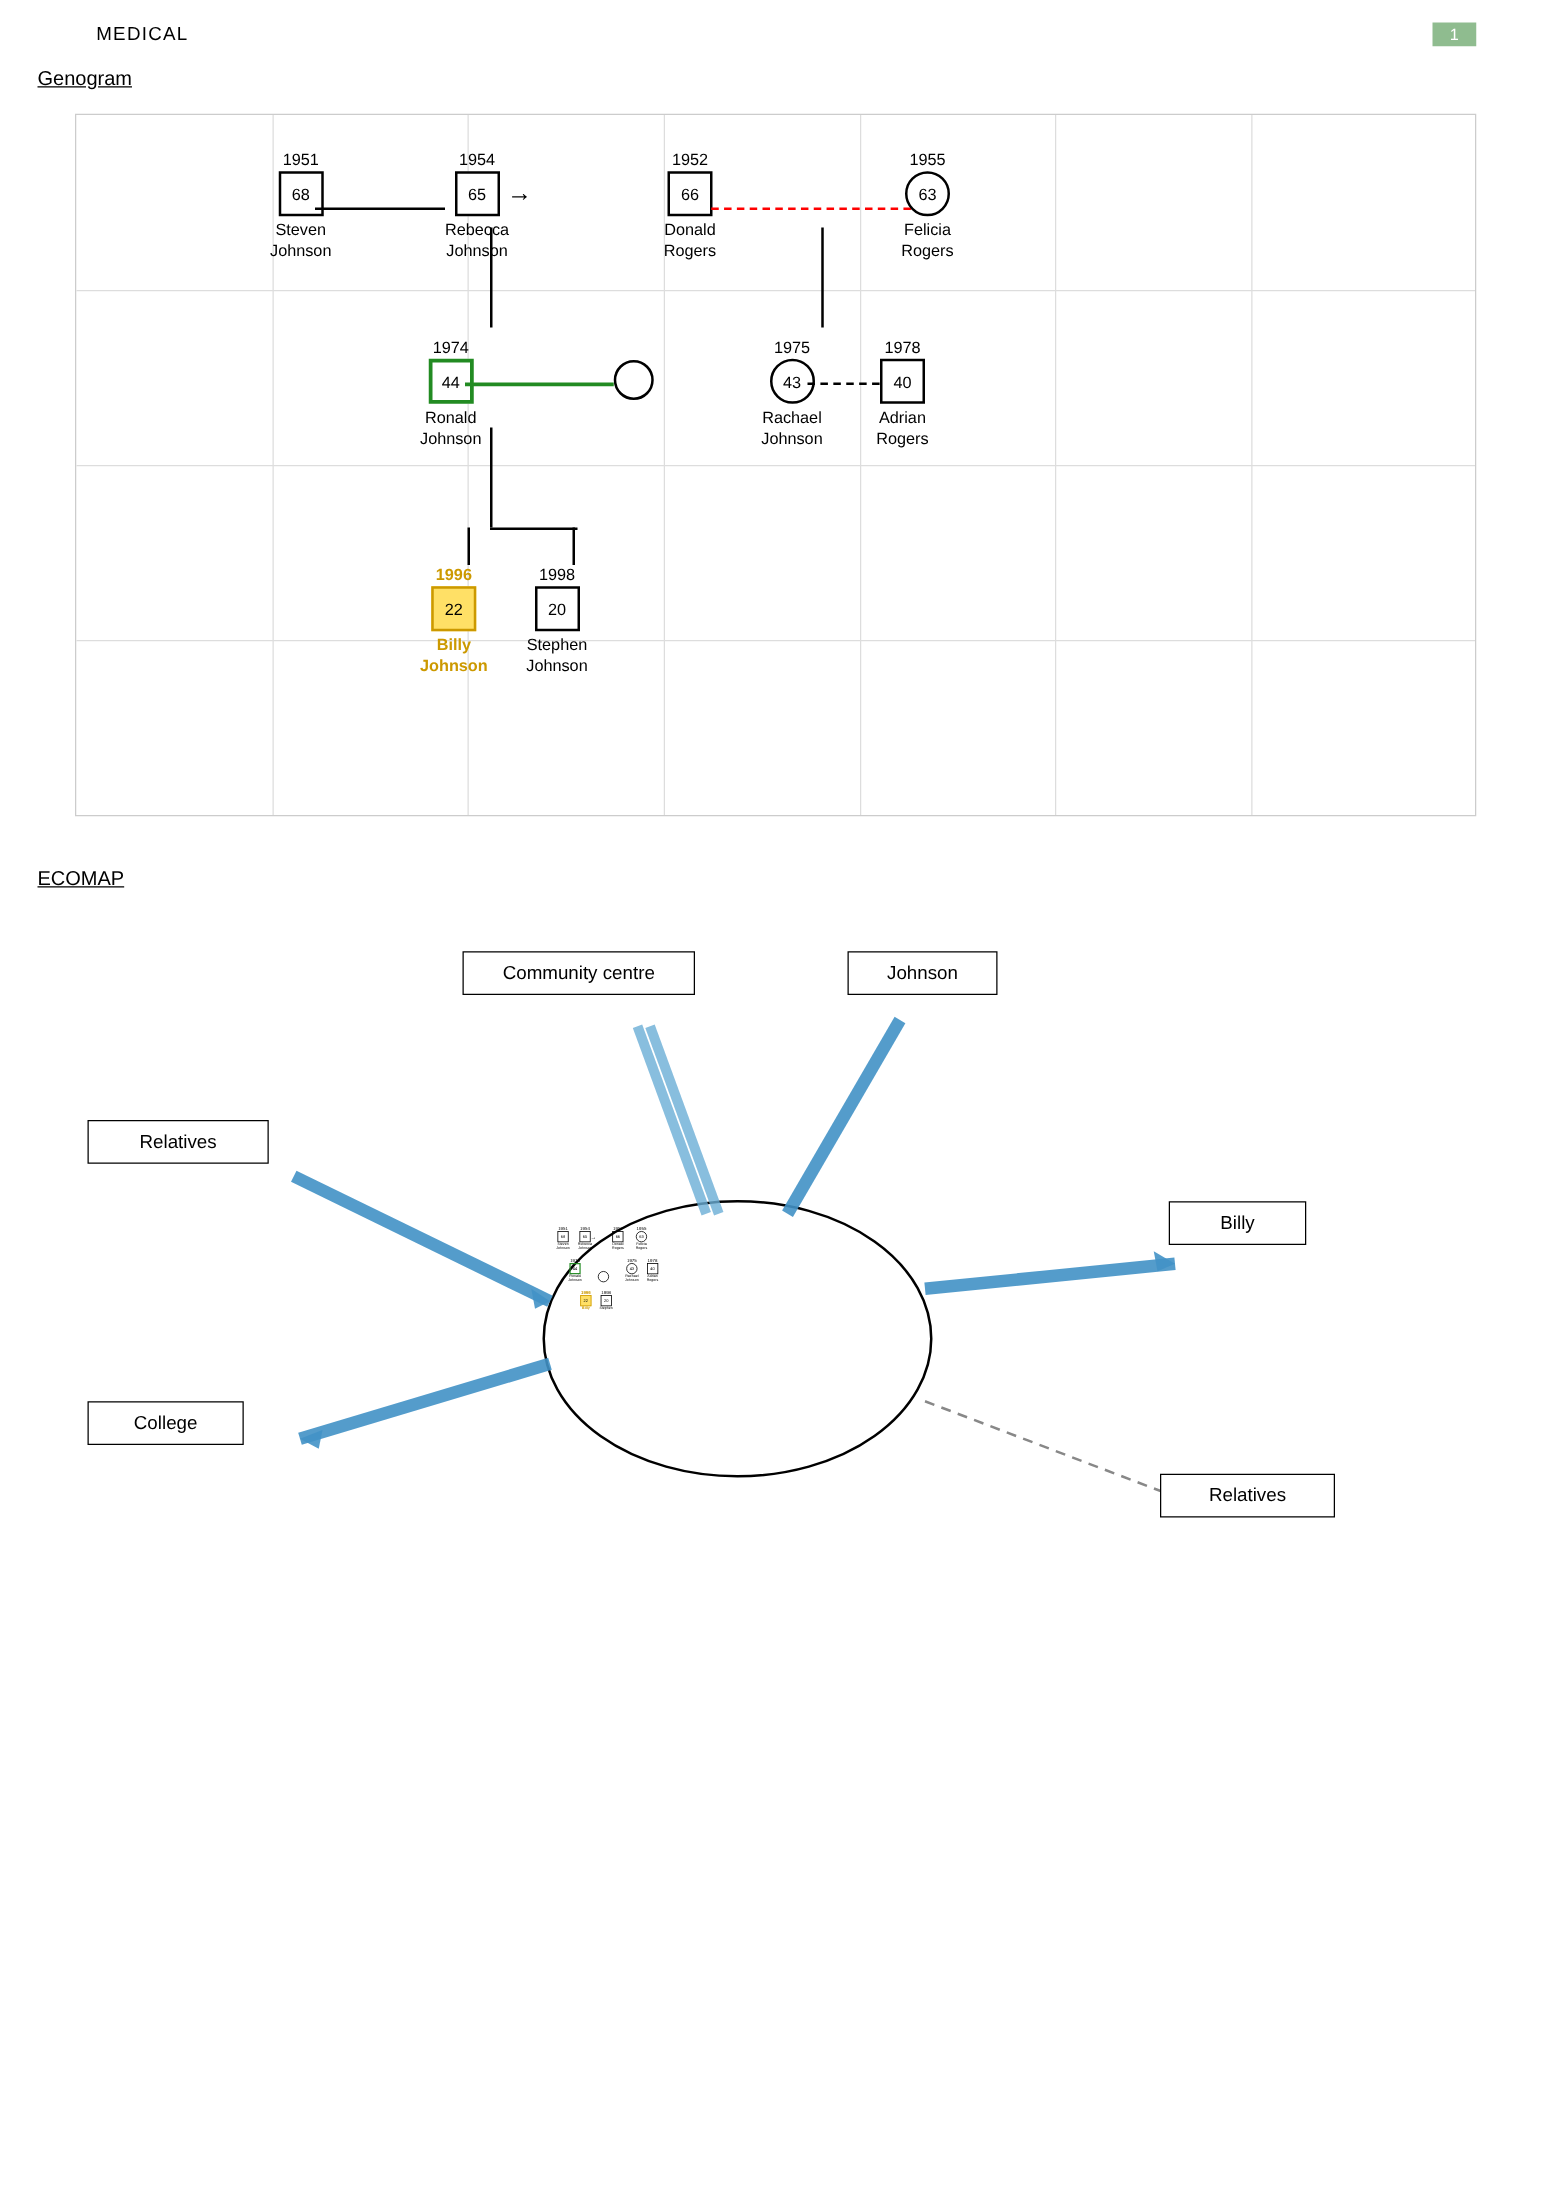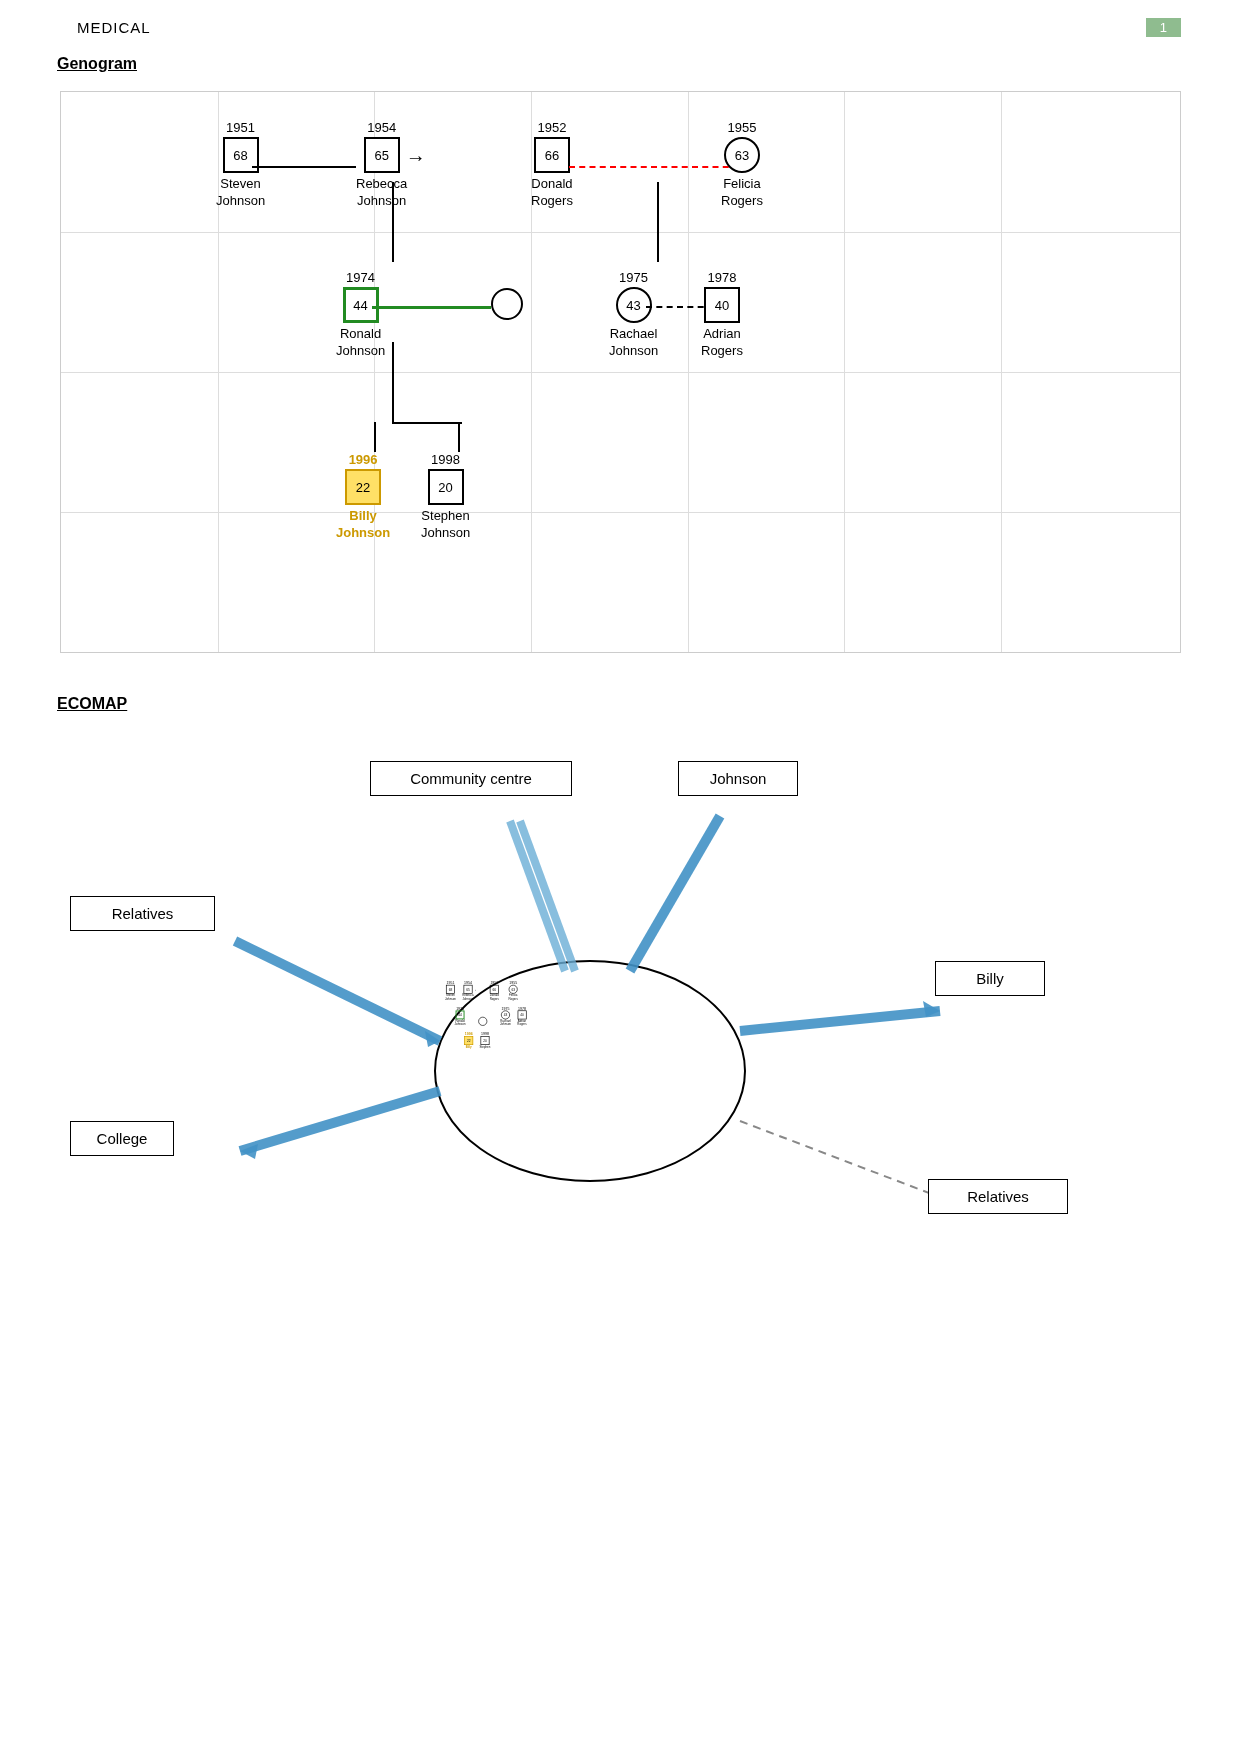--- a/index.html
+++ b/index.html
@@ -29,23 +29,23 @@
       color: #fff;
       font-size: 13px;
       padding: 2px 14px;
       min-width: 30px;
       text-align: center;
     }
 
     
     .section-heading {
       font-size: 16px;
-      font-weight: bold;
+      font-weight: normal;
       text-decoration: underline;
-      padding: 18px 60px 0 57px;
+      padding: 18px 60px 0 30px;
     }
 
     
     .genogram-container {
       margin: 18px 60px 0 60px;
       border: 1px solid #ccc;
       position: relative;
       background: #fff;
     }
 
@@ -277,37 +277,37 @@
     <line x1="680" y1="300" x2="880" y2="280" stroke="#4292c6" stroke-width="10" opacity="0.9"></line>
     <polygon points="880,280 863,270 866,286" fill="#4292c6" opacity="0.9"></polygon>
 
     <line x1="380" y1="360" x2="180" y2="420" stroke="#4292c6" stroke-width="10" opacity="0.9"></line>
     <polygon points="180,420 198,413 195,428" fill="#4292c6" opacity="0.9"></polygon>
 
     <line x1="680" y1="390" x2="890" y2="470" stroke="#888" stroke-width="2" stroke-dasharray="8,6"></line>
     <polygon points="890,470 873,463 876,478" fill="#888"></polygon>
   </svg>
 
-  <div class="eco-box" style="left:310px; top:30px; width:202px;">
+  <div class="eco-box" style="left:310px; top:30px; width:186px;">
     <span>Community centre</span>
   </div>
 
   <div class="eco-box" style="left:618px; top:30px; width:120px;">
     <span>Johnson</span>
   </div>
 
   <div class="eco-box" style="left:10px; top:165px; width:145px;">
     <span>Relatives</span>
   </div>
 
   <div class="eco-box" style="left:875px; top:230px; width:110px;">
     <span>Billy</span>
   </div>
 
-  <div class="eco-box" style="left:10px; top:390px; width:104px;">
+  <div class="eco-box" style="left:10px; top:390px; width:125px;">
     <span>College</span>
   </div>
 
   <div class="eco-box" style="left:868px; top:448px; width:140px;">
     <span>Relatives</span>
   </div>
 
   <div style="position:absolute; left:385px; top:250px; transform:scale(0.32); transform-origin:top left; width:760px;">
 
     <div style="display:flex; gap:20px; align-items:flex-end; margin-bottom:4px;">

